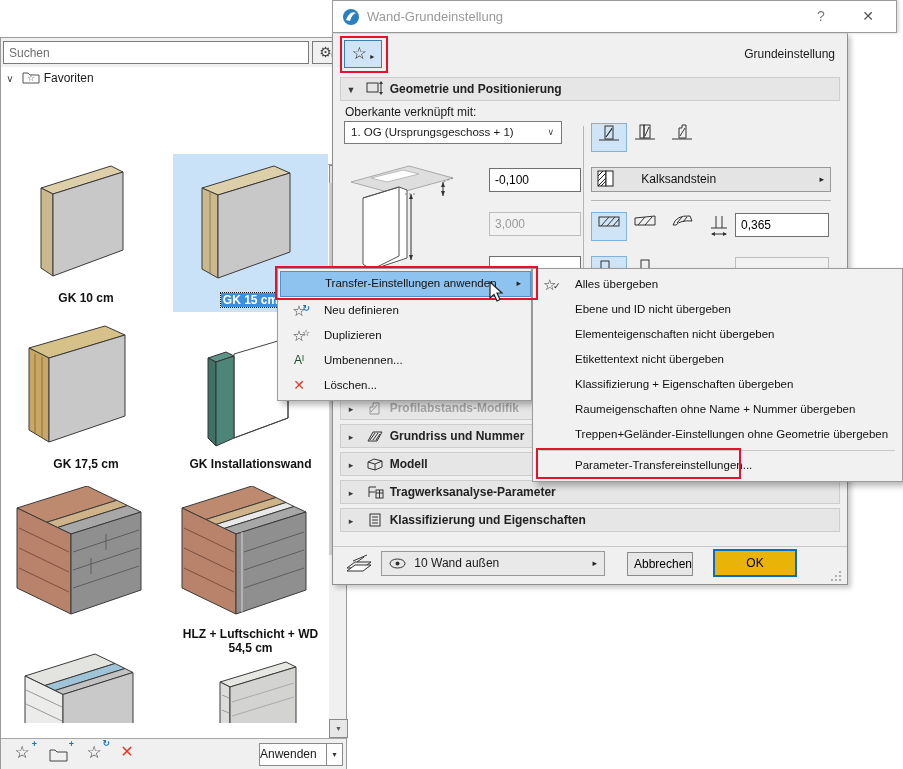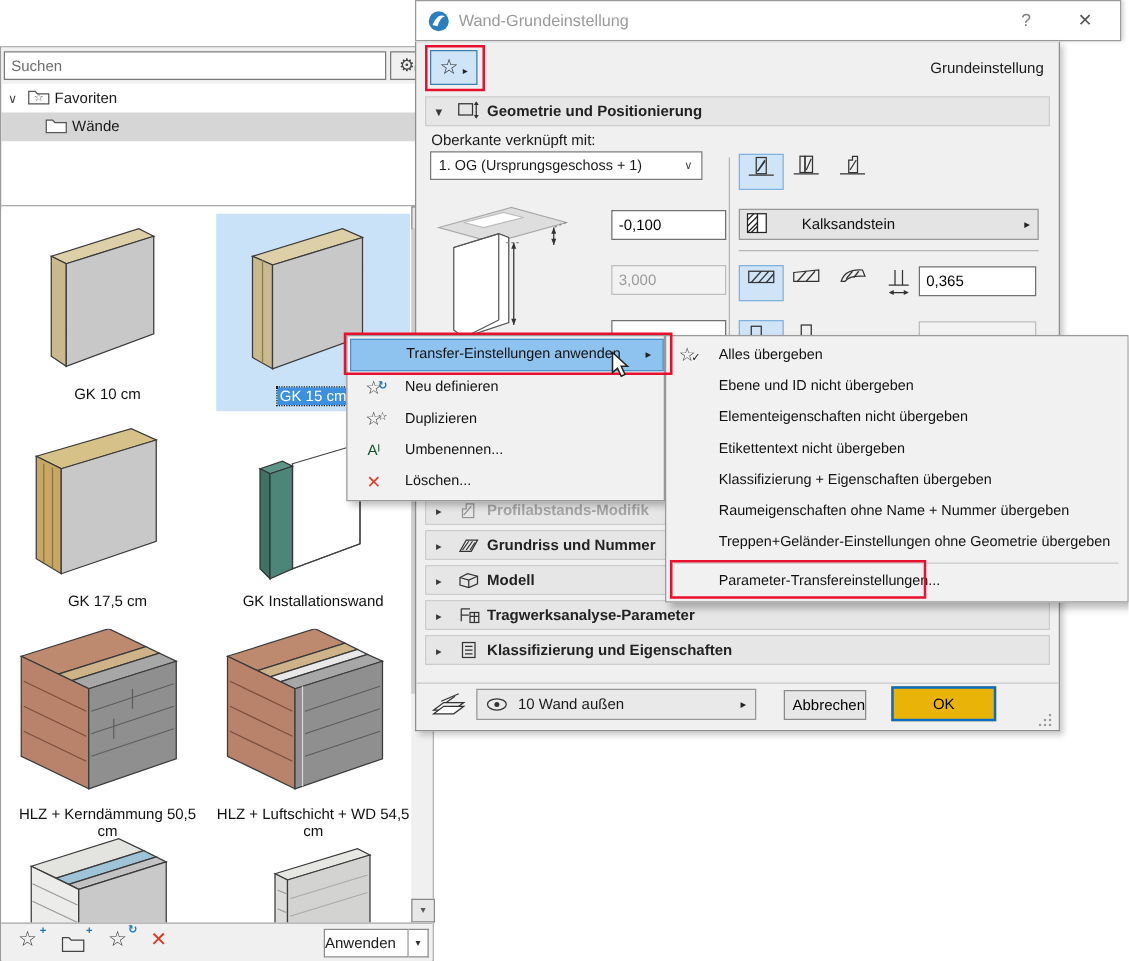--- a/index.html
+++ b/index.html
@@ -14,21 +14,21 @@
   .search-input{left:2px;top:3px;width:306px;height:23px;border:1px solid #7a7a7a;background:#fff;font-size:12px;padding:0 5px;color:#333;}
   .search-input::placeholder{color:#6e6e6e;}
   .gear-btn{left:311px;top:3px;width:31px;height:23px;border:1px solid #7a7a7a;background:#f0f0f0;text-align:center;line-height:21px;cursor:default;}
   .gear-btn .g{font-size:14px;color:#444;}
   .gear-btn .a{font-size:8px;color:#333;}
   .tree-row{left:0;top:29px;width:345px;height:23px;line-height:23px;}
   .tree-row.sel{background:#d6d6d6;}
   .chev{display:inline-block;width:18px;text-align:center;color:#444;font-size:10px;}
   .tree-label{vertical-align:top;}
   .thumb-border{left:0;top:126px;width:345px;height:1px;background:#a8a8a8;}
-  .thumbs{left:0;top:129px;width:327px;height:573px;background:#fff;overflow:hidden;}
+  .thumbs{left:0;top:112px;width:327px;height:573px;background:#fff;overflow:hidden;font-weight:bold;}
   .cell{position:absolute;width:158px;text-align:center;}
   .cell.sel{background:#c9e2f8;}
   .cell .lbl{display:inline-block;font-size:12px;color:#111;margin-top:2px;max-width:170px;line-height:14px;}
   .cell .lbl.sel{background:#3d8fe0;color:#fff;outline:1px dotted #1a1a1a;padding:0 2px;}
   
   .sb{left:328px;top:127px;width:17px;height:573px;background:#f0f0f0;}
   .sb .btn{position:absolute;left:0;width:17px;height:17px;text-align:center;color:#5a5a5a;font-size:7px;line-height:17px;}
   .sb .thumb{position:absolute;left:0;top:18px;width:17px;height:372px;background:#cdcdcd;}
   .pal-toolbar{left:0;top:700px;width:345px;height:30px;background:#f0f0f0;border-top:1px solid #a8a8a8;}
   .tool-ic{position:absolute;top:3px;width:26px;height:24px;text-align:center;}
@@ -97,27 +97,20 @@
 
     <div class="abs tree-row" style="top:29px;">
       <span class="chev">∨</span>
       <svg width="18" height="14" style="vertical-align:-2px">
         <path d="M1,3 h5 l2,2 h9 v8 h-16 z" fill="#fff" stroke="#555"></path>
         <text x="9" y="11" font-size="9" text-anchor="middle" fill="#555">☆</text>
       </svg>
       <span class="tree-label">Favoriten</span>
     </div>
 
-    <div class="abs tree-row sel" style="top:52px;">
-      <span style="display:inline-block;width:32px;"></span>
-      <svg width="18" height="14" style="vertical-align:-2px">
-        <path d="M1,3 h5 l2,2 h9 v8 h-16 z" fill="#fdfdfd" stroke="#555"></path>
-      </svg>
-      <span class="tree-label">Wände</span>
-    </div>
 
     <div class="abs thumb-border"></div>
 
     <div class="abs thumbs">
 
       <div class="cell" style="left:6px;top:8px;height:152px;">
         <svg width="150" height="128" viewBox="0 0 150 128">
           <polygon points="30,30 100,8 112,14 42,36" fill="#ddd0a8" stroke="#3a3a3a"></polygon>
           <polygon points="30,30 42,36 42,118 30,110" fill="#cbb98e" stroke="#3a3a3a"></polygon>
           <polygon points="42,36 112,14 112,92 42,118" fill="#c8c8c8" stroke="#3a3a3a"></polygon>
@@ -167,21 +160,20 @@
           <line x1="8" y1="42" x2="58" y2="66" stroke="#7c4f3d"></line>
           <line x1="8" y1="62" x2="58" y2="86" stroke="#7c4f3d"></line>
           <line x1="8" y1="82" x2="58" y2="106" stroke="#7c4f3d"></line>
           <polygon points="60,48 130,26 130,104 60,128" fill="#8f8f8f" stroke="#3a3a3a"></polygon>
           <line x1="62" y1="66" x2="128" y2="44" stroke="#5d5d5d"></line>
           <line x1="62" y1="84" x2="128" y2="62" stroke="#5d5d5d"></line>
           <line x1="62" y1="102" x2="128" y2="80" stroke="#5d5d5d"></line>
           <line x1="95" y1="48" x2="95" y2="64" stroke="#5d5d5d"></line>
           <line x1="80" y1="72" x2="80" y2="88" stroke="#5d5d5d"></line>
         </svg><br>
-        <span class="lbl">HLZ + Kerndämmung 50,5 cm</span>
       </div>
 
       <div class="cell" style="left:172px;top:336px;height:170px;width:155px;">
         <svg width="150" height="136" viewBox="0 0 150 136">
           <polygon points="6,22 76,0 100,11.5 30,33.5" fill="#bd8a70" stroke="#3a3a3a"></polygon>
           <polygon points="30,33.5 100,11.5 110,16.5 40,38.5" fill="#cdb387" stroke="#3a3a3a"></polygon>
           <polygon points="40,38.5 110,16.5 118,20.5 48,42.5" fill="#e8e8e8" stroke="#3a3a3a"></polygon>
           <polygon points="48,42.5 118,20.5 130,26 60,48" fill="#a7a7a7" stroke="#3a3a3a"></polygon>
           <polygon points="6,22 60,48 60,128 6,102" fill="#b8826b" stroke="#3a3a3a"></polygon>
           <line x1="8" y1="42" x2="58" y2="66" stroke="#7c4f3d"></line>

